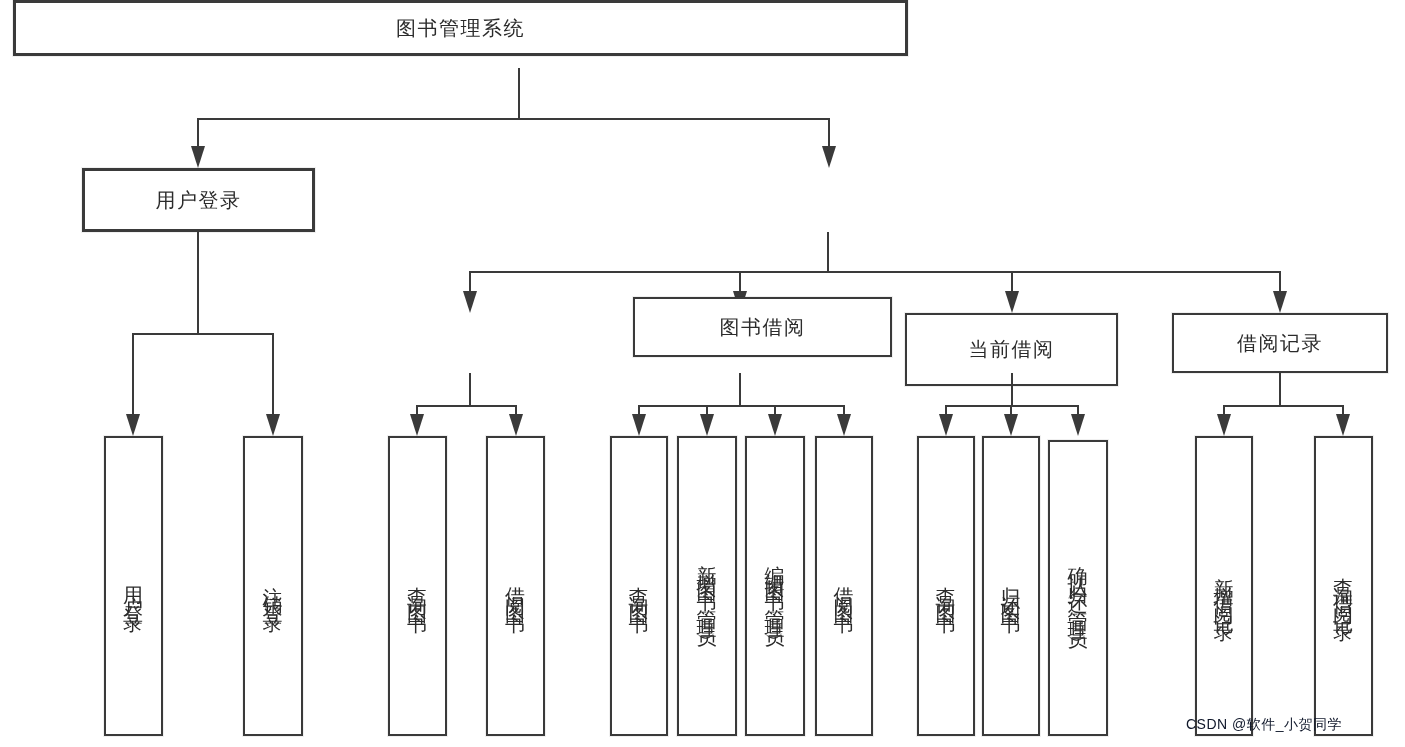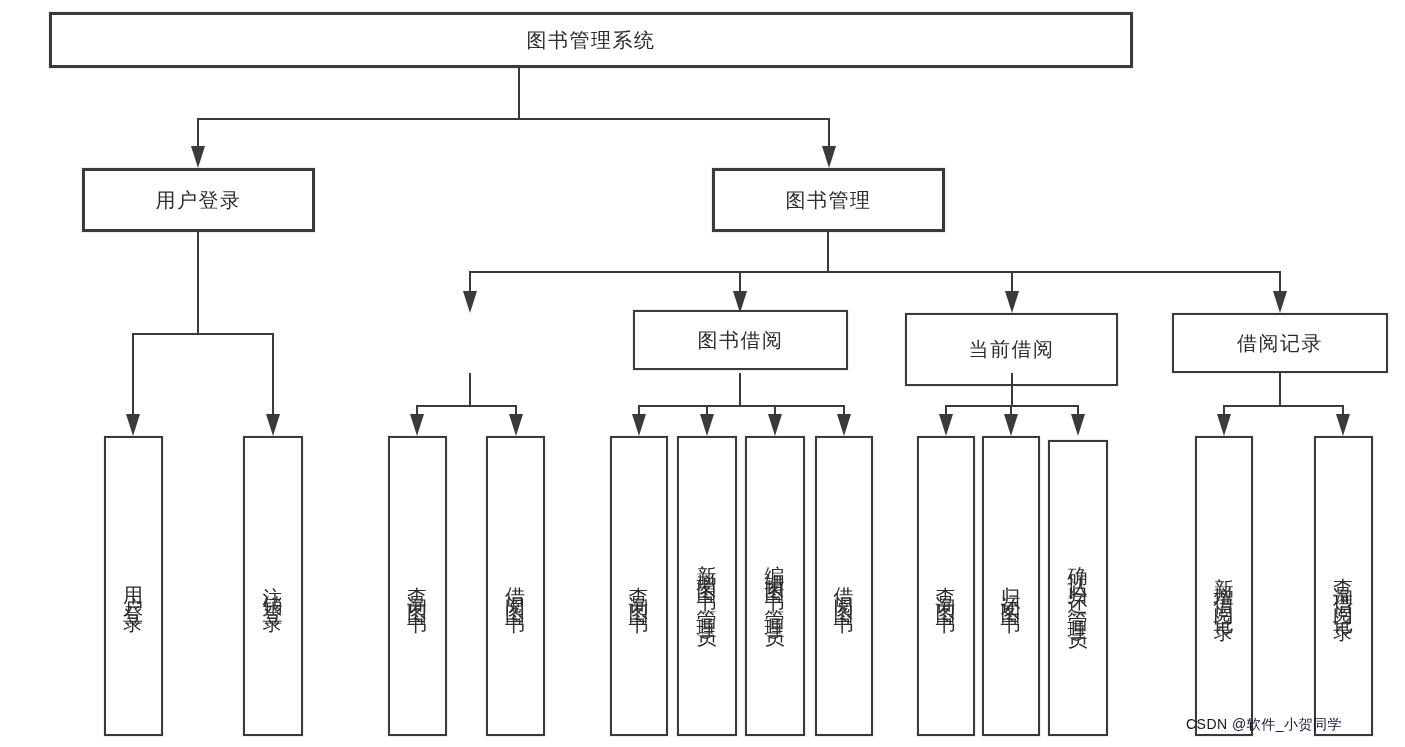--- a/index.html
+++ b/index.html
@@ -55,51 +55,50 @@
     font-size: 14px;
     letter-spacing: 0.5px;
     white-space: nowrap;
   }
 </style>
 </head>
 <body>
 
 <div id="stage">
 
-  <div class="box root" style="left:13px; top:12px; width:1084px; height:56px;margin-left:36px;">图书管理系统</div>
+  <div class="box root" style="left:13px; top:0; width:895px; height:56px;">图书管理系统</div>
 
   <div class="line vline" style="left:518px; top:68px; height:51px;"></div>
   <div class="line hline" style="left:197px; top:118px; width:633px;"></div>
   <div class="line vline" style="left:197px; top:118px; height:32px;"></div>
   <div class="arrow" style="left:191px; top:146px;"></div>
   <div class="line vline" style="left:828px; top:118px; height:32px;"></div>
   <div class="arrow" style="left:822px; top:146px;"></div>
 
   <div class="box branch" style="left:82px; top:168px; width:233px; height:64px;">用户登录</div>
-  <div class="box branch" style="left:712px; top:168px; width:233px; height:64px;">图书管理</div>
 
   <div class="line vline" style="left:197px; top:232px; height:103px;"></div>
   <div class="line hline" style="left:132px; top:333px; width:142px;"></div>
   <div class="line vline" style="left:132px; top:333px; height:83px;"></div>
   <div class="arrow" style="left:126px; top:414px;"></div>
   <div class="line vline" style="left:272px; top:333px; height:83px;"></div>
   <div class="arrow" style="left:266px; top:414px;"></div>
 
   <div class="line vline" style="left:827px; top:232px; height:41px;"></div>
   <div class="line hline" style="left:469px; top:271px; width:812px;"></div>
   <div class="line vline" style="left:469px; top:271px; height:22px;"></div>
   <div class="arrow" style="left:463px; top:291px;"></div>
   <div class="line vline" style="left:739px; top:271px; height:22px;"></div>
   <div class="arrow" style="left:733px; top:291px;"></div>
   <div class="line vline" style="left:1011px; top:271px; height:22px;"></div>
   <div class="arrow" style="left:1005px; top:291px;"></div>
   <div class="line vline" style="left:1279px; top:271px; height:22px;"></div>
   <div class="arrow" style="left:1273px; top:291px;"></div>
 
-  <div class="box" style="left:633px; top:310px; width:215px; height:60px;">图书借阅</div>
+  <div class="box" style="left:633px; top:297px; width:259px; height:60px;">图书借阅</div>
   <div class="box" style="left:905px; top:313px; width:213px; height:73px;">当前借阅</div>
   <div class="box" style="left:1172px; top:313px; width:216px; height:60px;">借阅记录</div>
 
   <div class="line vline" style="left:469px; top:373px; height:34px;"></div>
   <div class="line hline" style="left:416px; top:405px; width:101px;"></div>
   <div class="line vline" style="left:416px; top:405px; height:11px;"></div>
   <div class="arrow" style="left:410px; top:414px;"></div>
   <div class="line vline" style="left:515px; top:405px; height:11px;"></div>
   <div class="arrow" style="left:509px; top:414px;"></div>
 

